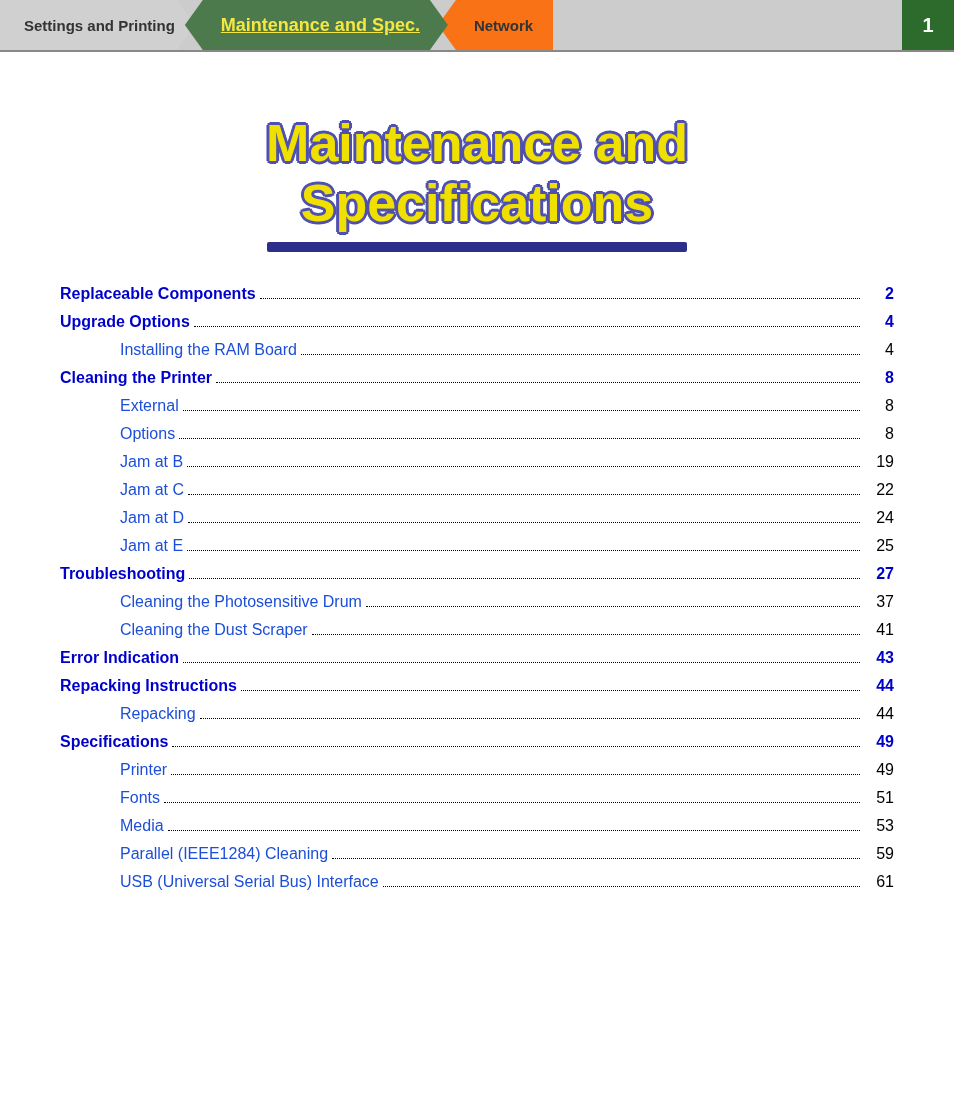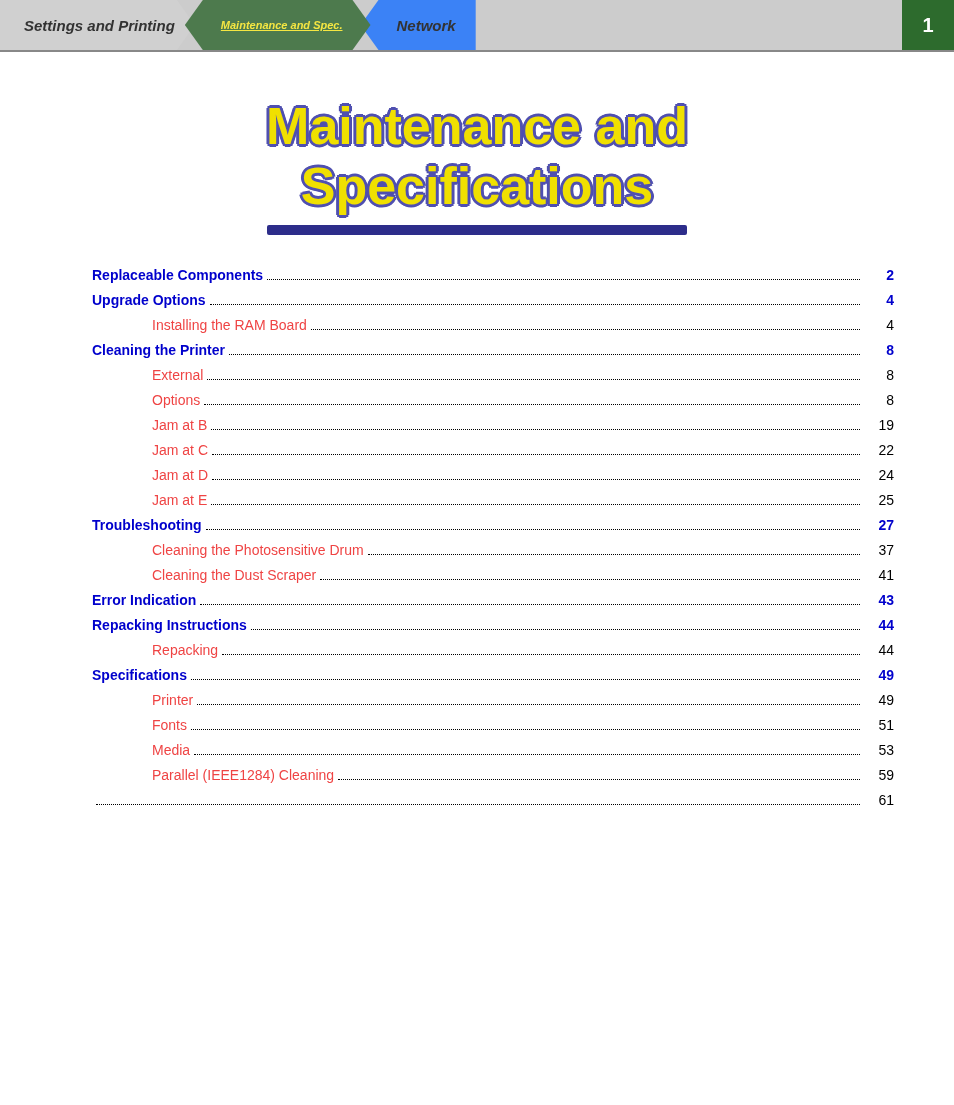--- a/index.html
+++ b/index.html
@@ -22,46 +22,45 @@
     .tab {
       display: flex;
       align-items: center;
       justify-content: center;
       padding: 0 28px;
       font-size: 15px;
       font-weight: bold;
       color: #000;
       background: #b8b8b8;
       position: relative;
-      font-style: italic;
     }
     .tab-settings-printing {
       background: #d0d0d0;
       color: #333;
       font-weight: bold;
       font-size: 15px;
       padding-left: 24px;
       padding-right: 20px;
       clip-path: polygon(0 0, calc(100% - 18px) 0, 100% 50%, calc(100% - 18px) 100%, 0 100%);
       z-index: 1;
     }
     .tab-maintenance {
       background: #4d7a4d;
       color: #f5e642;
       font-weight: bold;
-      font-size: 11px;
+      font-size: 18px;
       padding-left: 36px;
       padding-right: 28px;
       margin-left: -10px;
       clip-path: polygon(18px 0, calc(100% - 18px) 0, 100% 50%, calc(100% - 18px) 100%, 18px 100%, 0 50%);
       z-index: 2;
       text-decoration: underline;
     }
     .tab-network {
-      background: #3b82f6;
+      background: #f97316;
       color: #333;
       font-weight: bold;
       font-size: 15px;
       padding-left: 36px;
       padding-right: 20px;
       margin-left: -10px;
       clip-path: polygon(18px 0, 100% 0, 100% 100%, 18px 100%, 0 50%);
       z-index: 1;
     }
     .tab-page-number {
@@ -72,52 +71,51 @@
       font-size: 20px;
       display: flex;
       align-items: center;
       justify-content: center;
       width: 52px;
       height: 100%;
     }
 
     
     .main-content {
-      padding: 25px 60px 40px 60px;
+      padding: 42px 60px 40px 60px;
     }
     
     .title-underline {
       width: 420px;
       height: 10px;
       background: #2d2d8a;
       margin: 8px auto 30px auto;
       border-radius: 2px;
     }
 
     
     .toc {
       margin-top: 10px;
     }
     .toc-entry {
       display: flex;
       align-items: baseline;
       margin-bottom: 4px;
-      font-size: 14px;
+      font-size: 16px;
       line-height: 1.5;
-      margin-left: 32px;
     }
     .toc-label {
       white-space: nowrap;
       font-weight: bold;
       color: #0000cc;
     }
     .toc-label-normal {
       white-space: nowrap;
       font-weight: normal;
-      color: #ef4444;
+      color: #1d4ed8;
     }
     .toc-label-indent {
       margin-left: 60px;
     }
     .toc-dots {
       flex: 1;
       border-bottom: 1px dotted #000;
       margin: 0 4px 4px 4px;
       min-width: 20px;
     }
@@ -285,18 +283,19 @@
         <span class="toc-label-normal toc-label-indent">Media</span>
         <span class="toc-dots"></span>
         <span class="toc-page-normal">53</span>
       </div>
       <div class="toc-entry">
         <span class="toc-label-normal toc-label-indent">Parallel (IEEE1284) Cleaning</span>
         <span class="toc-dots"></span>
         <span class="toc-page-normal">59</span>
       </div>
       <div class="toc-entry">
+        <span class="toc-label-normal toc-label-indent">USB (Universal Serial Bus) Interface</span>
         <span class="toc-dots"></span>
         <span class="toc-page-normal">61</span>
       </div>
     </div>
 
 </div>
 
 </body></html>

